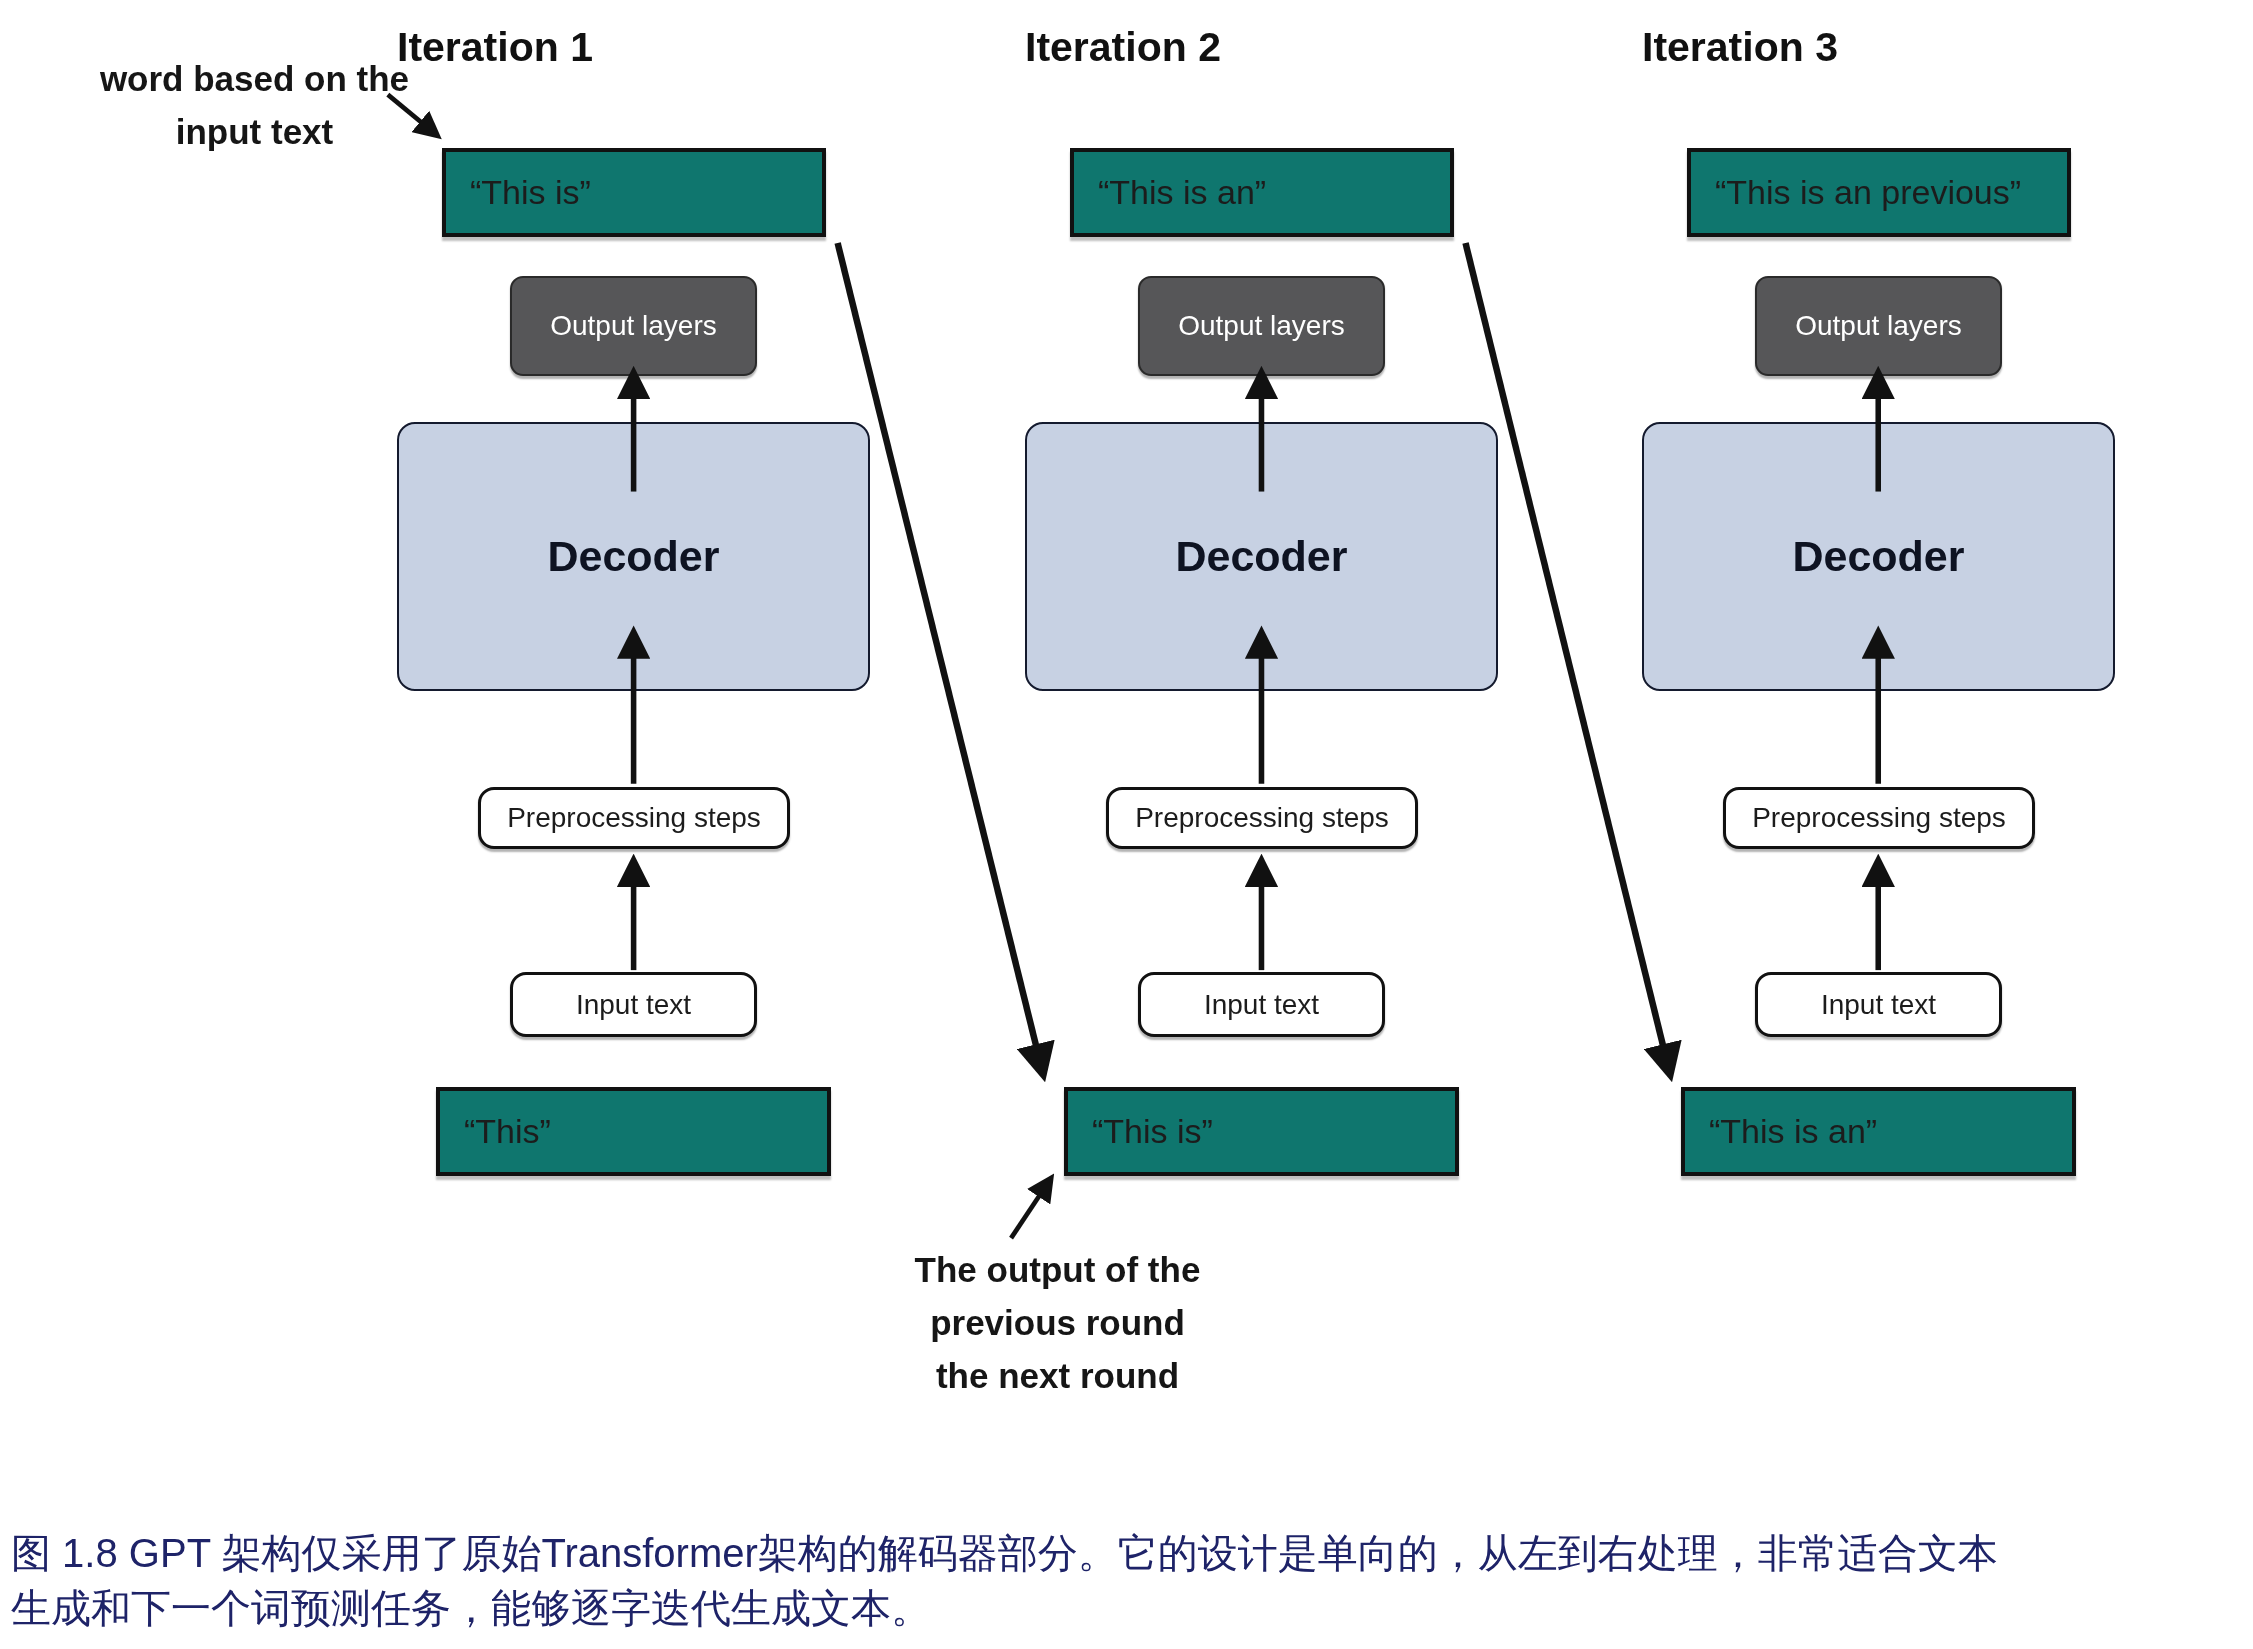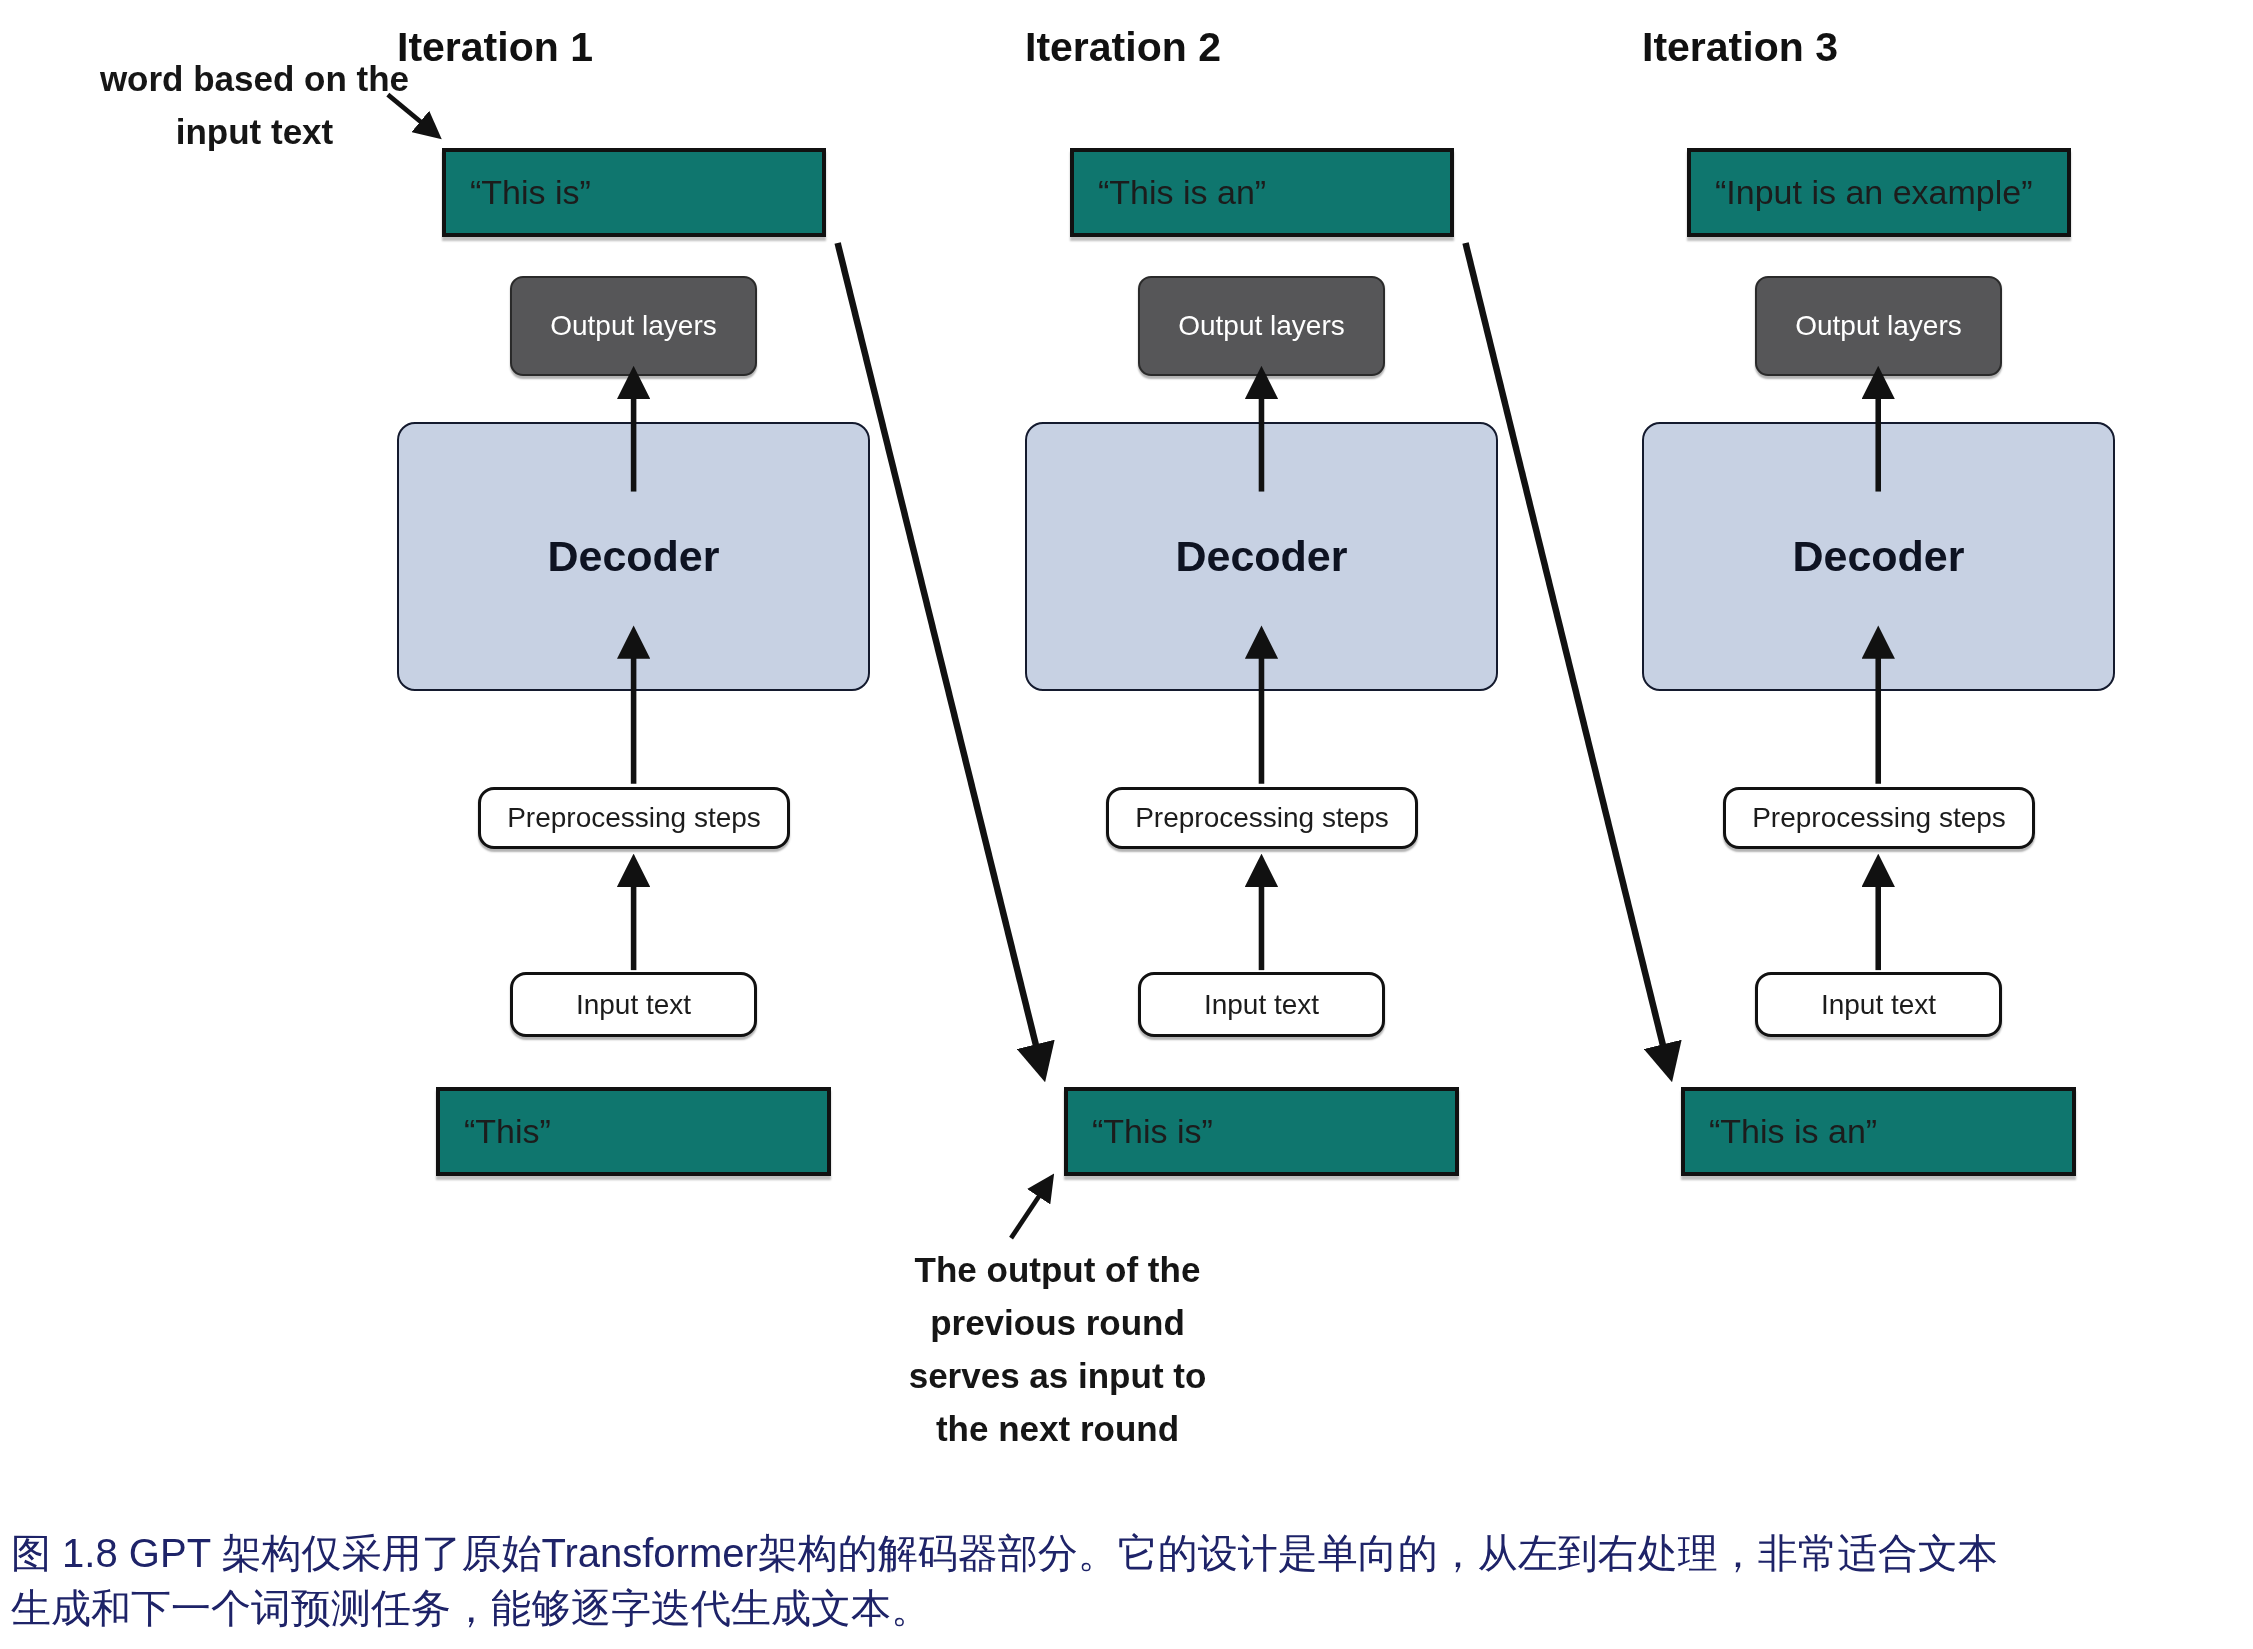--- a/index.html
+++ b/index.html
@@ -116,21 +116,21 @@
       <span>Input text</span>
     </div>
     <div class="quote-box quote-bottom">
       <span>“This is”</span>
     </div>
   </div>
 
   <div class="column col3">
     <div class="iter-title">Iteration 3</div>
     <div class="quote-box quote-top">
-      <span>“Input is an example”</span>
+      <span>“This is an previous”</span>
     </div>
     <div class="output-layers">
       <span>Output layers</span>
     </div>
     <div class="decoder">
       <span>Decoder</span>
     </div>
     <div class="preprocess">
       <span>Preprocessing steps</span>
     </div>
@@ -143,21 +143,20 @@
   </div>
 
   <div class="annot annot-topleft">
     <div>word based on the</div>
     <div>input text</div>
   </div>
 
   <div class="annot annot-bottom">
     <div>The output of the</div>
     <div>previous round</div>
-    <div>serves as input to</div>
     <div>the next round</div>
   </div>
 
   <div class="caption" id="caption" style="color: rgb(30, 35, 104);">
     <div>图 1.8  GPT 架构仅采用了原始Transformer架构的解码器部分。它的设计是单向的，从左到右处理，非常适合文本</div>
     <div>生成和下一个词预测任务，能够逐字迭代生成文本。</div>
   </div>
 
   <svg class="overlay" width="2254" height="1649" viewBox="0 0 2430 1778">
     <defs>

